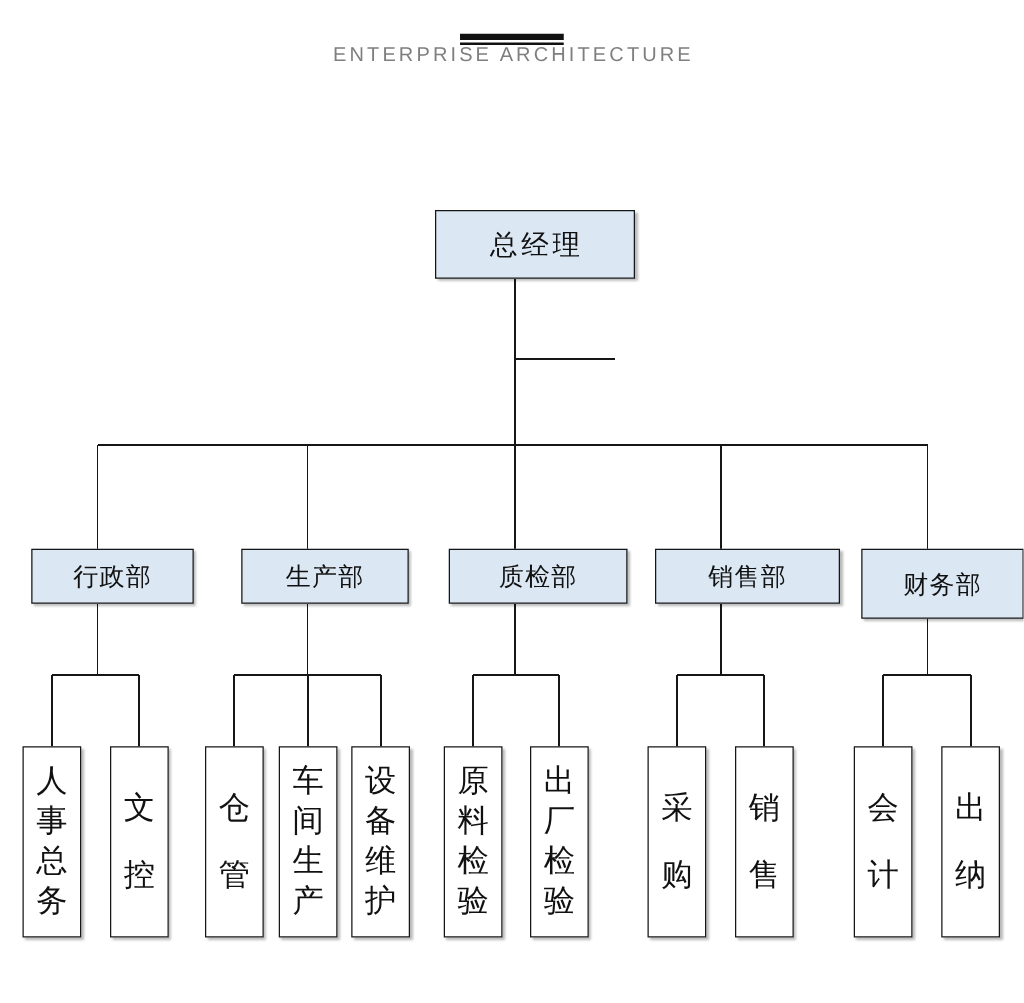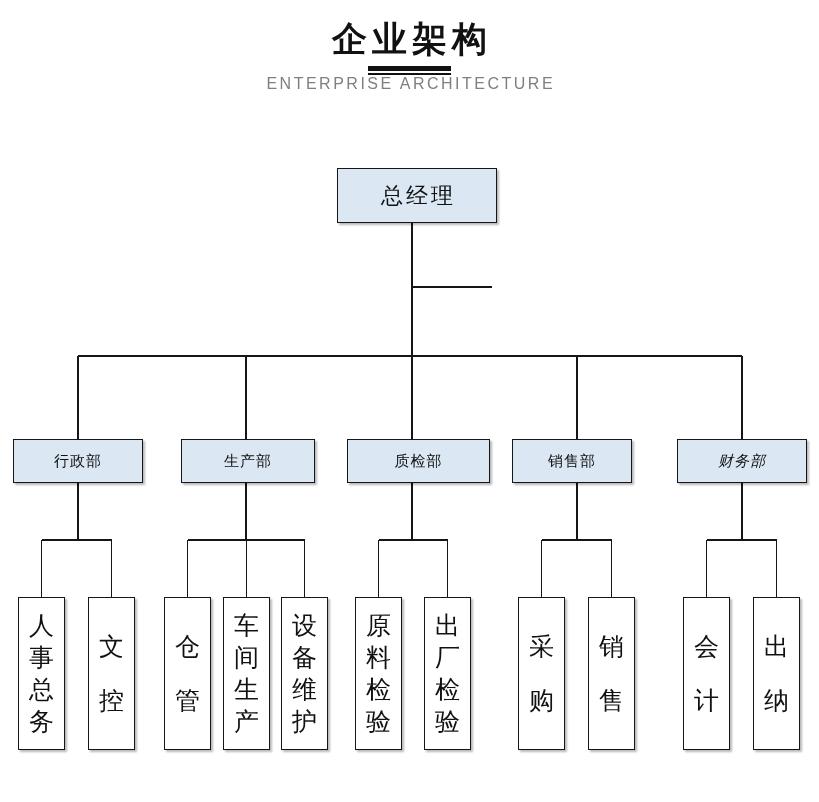--- a/index.html
+++ b/index.html
@@ -30,35 +30,34 @@
   .connectors line{stroke:var(--line); stroke-width:1.5; shape-rendering:crispEdges;}
   
   .node{
     position:absolute; background:var(--box-fill);
     border:1.6px solid var(--box-border);
     display:flex; align-items:center; justify-content:center;
     color:#111; box-shadow:2px 2px 2px rgba(0,0,0,0.28);
   }
   .node.root{font-size:22px; letter-spacing:3px; text-indent:3px;}
   .node.staff{font-size:20px; letter-spacing:1px;}
-  .node.dept{font-size:15px; letter-spacing:1px;}
+  .node.dept{font-size:20px; letter-spacing:1px;margin-left:12px;}
   .node.leaf{
     background:var(--leaf-fill);
     flex-direction:column; justify-content:space-evenly;
     font-size:25px; padding:8px 0;
   }
   .node.leaf span{display:block; line-height:1;}
 </style>
 </head>
 <body>
 
 <div class="stage">
 
   <div class="header">
-    <div class="title">企业架构</div>
     <div class="rule">
       <div class="bar"></div>
       <div class="thin"></div>
     </div>
     <div class="subtitle">ENTERPRISE ARCHITECTURE</div>
   </div>
 
   <svg class="connectors" viewBox="0 0 819 802">
 
     <line x1="412" y1="223" x2="412" y2="357"></line>
@@ -91,28 +90,28 @@
     <line x1="246.5" y1="540" x2="246.5" y2="598"></line>
     <line x1="304.5" y1="540" x2="304.5" y2="598"></line>
     <line x1="378.5" y1="540" x2="378.5" y2="598"></line>
     <line x1="447.5" y1="540" x2="447.5" y2="598"></line>
     <line x1="541.5" y1="540" x2="541.5" y2="598"></line>
     <line x1="611.5" y1="540" x2="611.5" y2="598"></line>
     <line x1="706.5" y1="540" x2="706.5" y2="598"></line>
     <line x1="776.5" y1="540" x2="776.5" y2="598"></line>
   </svg>
 
-  <div class="node root" style="left:337px; top:168px; width:160px; height:55px;">总经理</div>
+  <div class="node root" style="left:348px; top:168px; width:160px; height:55px;">总经理</div>
 
 
   <div class="node dept" style="left:13px;  top:439px; width:130px; height:44px;">行政部</div>
   <div class="node dept" style="left:181px; top:439px; width:134px; height:44px;">生产部</div>
   <div class="node dept" style="left:347px; top:439px; width:143px; height:44px;">质检部</div>
-  <div class="node dept" style="left:512px; top:439px; width:120px; height:44px;">销售部</div>
-  <div class="node dept" style="left:677px; top:439px; width:130px; height:44px;font-style:italic;">财务部</div>
+  <div class="node dept" style="left:512px; top:439px; width:148px; height:44px;">销售部</div>
+  <div class="node dept" style="left:677px; top:439px; width:130px; height:56px;">财务部</div>
 
   <div class="node leaf" style="left:18px;  top:597px; width:47px; height:153px;">
       <span>人</span>
       <span>事</span>
       <span>总</span>
       <span>务</span>
     </div>
   <div class="node leaf" style="left:88px;  top:597px; width:47px; height:153px;">
       <span>文</span>
       <span>控</span>

